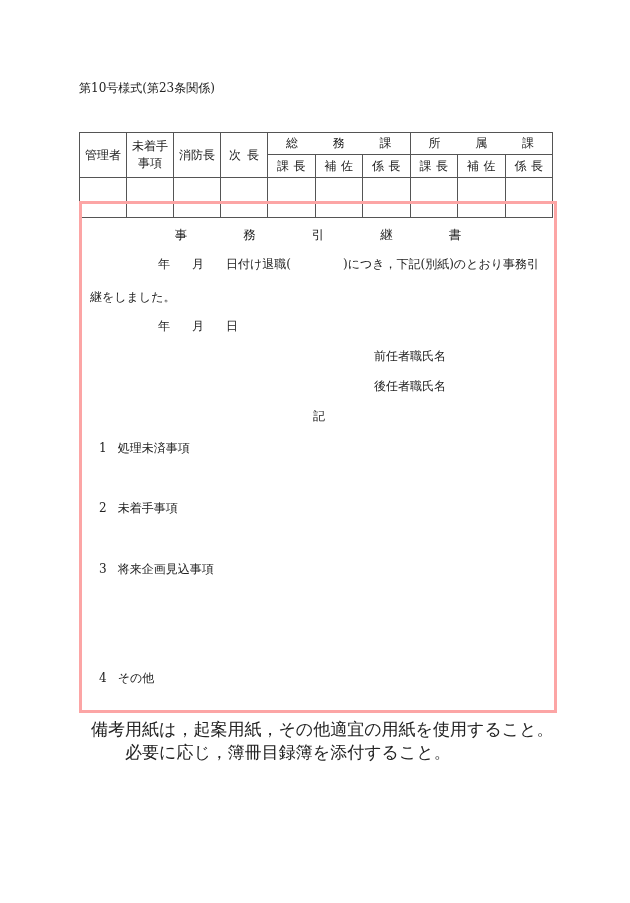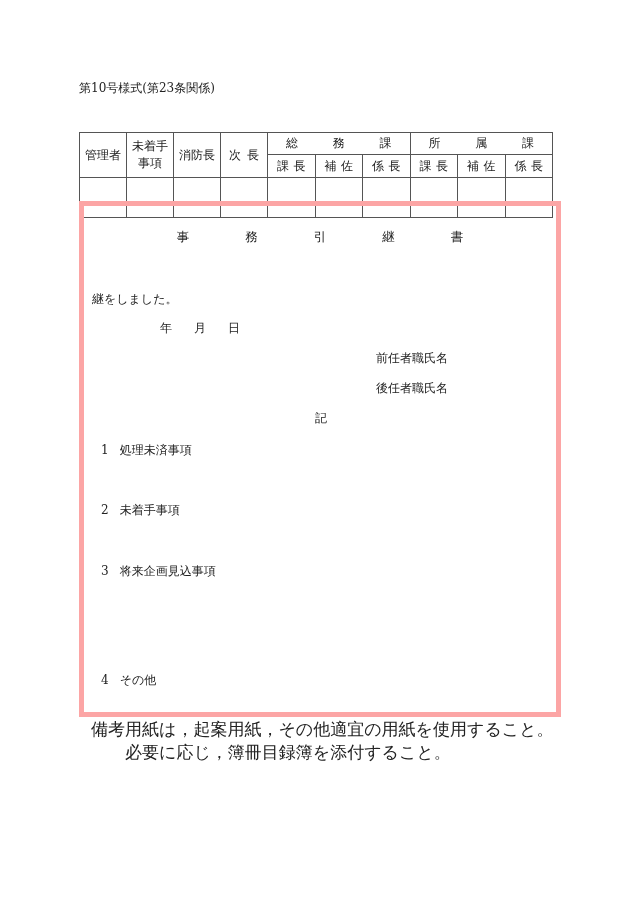--- a/index.html
+++ b/index.html
@@ -5,21 +5,21 @@
   html, body { margin:0; padding:0; background:#ffffff; }
   body { width:630px; height:903px; position:relative; overflow:hidden;
          font-family:"DejaVu Serif","Liberation Serif",serif; color:#222; }
   .abs { position:absolute; }
   .form-label { left:79px; top:80px; font-size:12px; white-space:nowrap; }
   table.approval { position:absolute; left:79px; top:104px; width:473px; height:86px;
                    border-collapse:collapse; table-layout:fixed;margin-top:28px; }
   table.approval td { border:1px solid #555; text-align:center; font-size:12px; padding:0; }
   .spread { display:flex; justify-content:space-between; padding:0 9px; }
   .spread3 { display:flex; justify-content:space-between; padding:0 14px; }
-  .main-box { position:absolute; left:79px; top:201px; width:472px; height:506px; border:5px solid #fca5a5; }
+  .main-box { position:absolute; left:79px; top:201px; width:472px; height:506px; border:3px solid #fca5a5; }
   .title { position:absolute; left:0; right:0; top:23px; text-align:center; font-size:12.5px; }
   .title span { display:inline-block; margin:0 28px; }
   .line { position:absolute; font-size:12px; white-space:nowrap; }
   .sp { display:inline-block; }
   .notes { font-size:17px; white-space:nowrap; }
 </style>
 </head>
 <body>
 
 <div class="abs form-label">第10号様式(第23条関係)</div>
@@ -114,20 +114,23 @@
     <td></td>
   </tr>
 </tbody>
   </table>
 
 <div class="main-box">
   <div class="title">
     <span>事</span><span>務</span><span>引</span><span>継</span><span>書</span>
   </div>
 
+  <div class="line" style="left:76px; top:52px;">
+    <span>年</span><span class="sp" style="width:22px"></span><span>月</span><span class="sp" style="width:22px"></span><span>日付け退職(</span><span class="sp" style="width:52px"></span><span>)につき，下記(別紙)のとおり事務引</span>
+  </div>
   <div class="line" style="left:8px; top:85px;">継をしました。</div>
 
   <div class="line" style="left:76px; top:114px;">
     <span>年</span><span class="sp" style="width:22px"></span><span>月</span><span class="sp" style="width:22px"></span><span>日</span>
   </div>
 
   <div class="line" style="left:292px; top:144px;">前任者職氏名</div>
   <div class="line" style="left:292px; top:174px;">後任者職氏名</div>
 
   <div class="line" style="left:231px; top:204px;">記</div>

